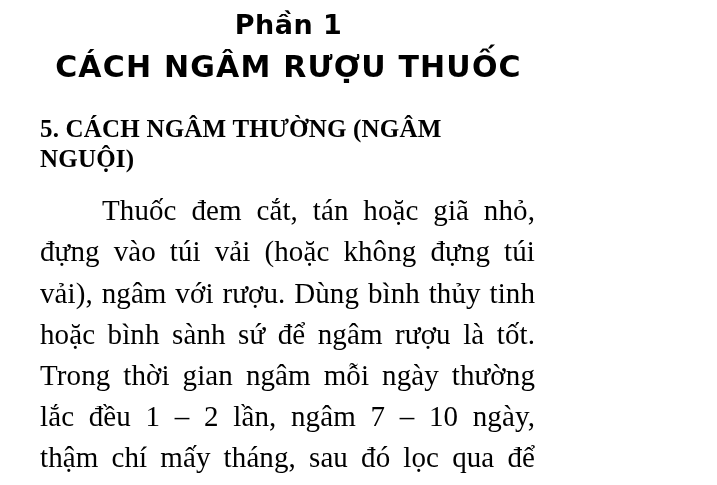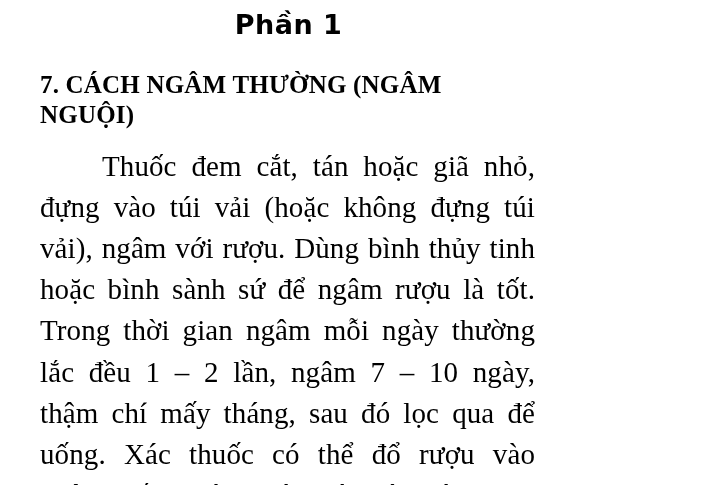--- a/index.html
+++ b/index.html
@@ -59,15 +59,16 @@
     text-indent: 62px;
     letter-spacing: 0.1px;
     word-spacing: 1px;
   }
 </style>
 </head>
 <body>
 
 <div class="page">
   <div class="part-title">Phần 1</div>
-  <div class="section-heading">7. CÁCH NGÂM THƯỜNG (NGÂM NGUỘI)</div>
+  <div class="main-title">CÁCH NGÂM RƯỢU THUỐC</div>
+  <div class="section-heading">5. CÁCH NGÂM THƯỜNG (NGÂM NGUỘI)</div>
   <p class="body-text">Thuốc đem cắt, tán hoặc giã nhỏ, đựng vào túi vải (hoặc không đựng túi vải), ngâm với rượu. Dùng bình thủy tinh hoặc bình sành sứ để ngâm rượu là tốt. Trong thời gian ngâm mỗi ngày thường lắc đều 1 – 2 lần, ngâm 7 – 10 ngày, thậm chí mấy tháng, sau đó lọc qua để uống. Xác thuốc có thể đổ rượu vào ngâm tiếp nước khác, lúc này tác dụng của thuốc có thể giảm, thời gian ngâm nên lâu hơn. Có thể hòa chung hai rượu đó lại để uống.</p>
 </div>
 
 </body></html>

